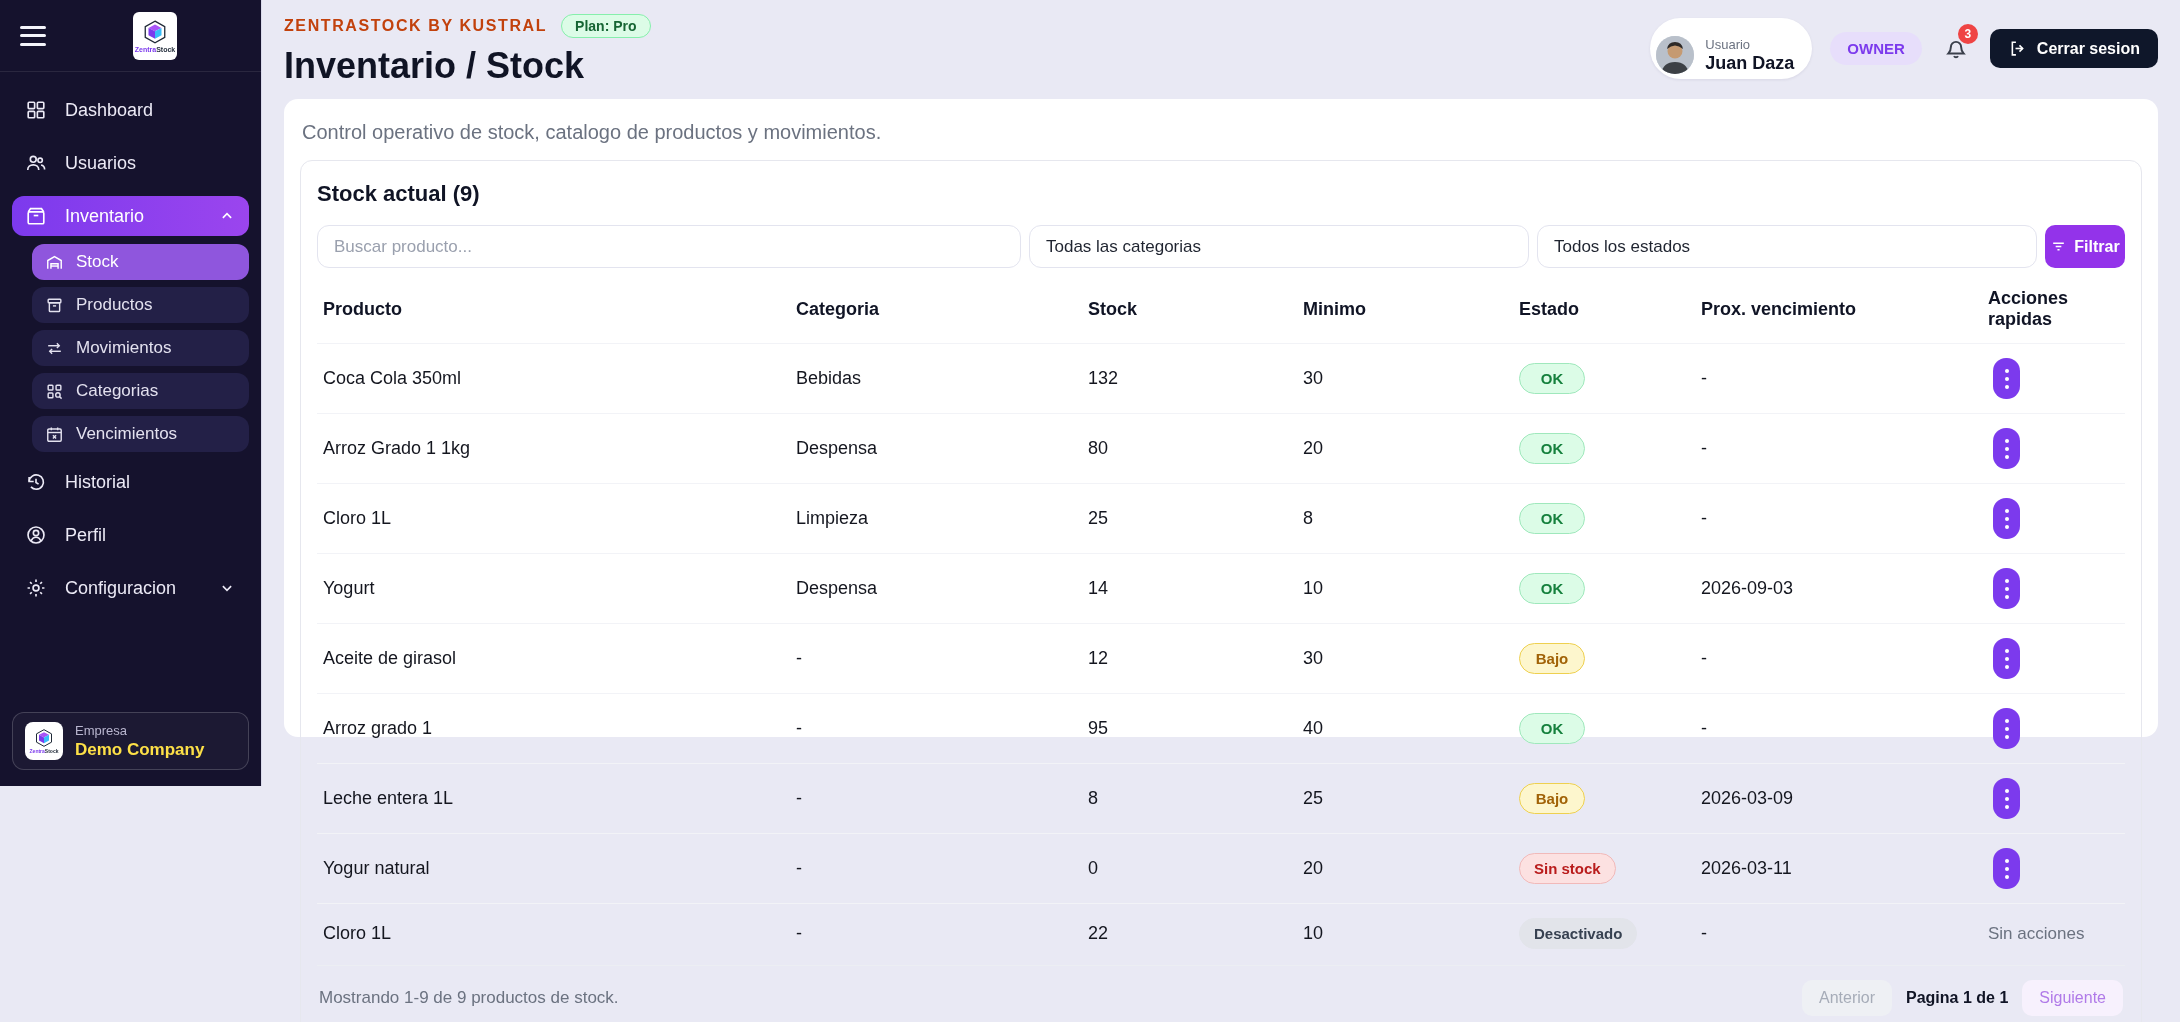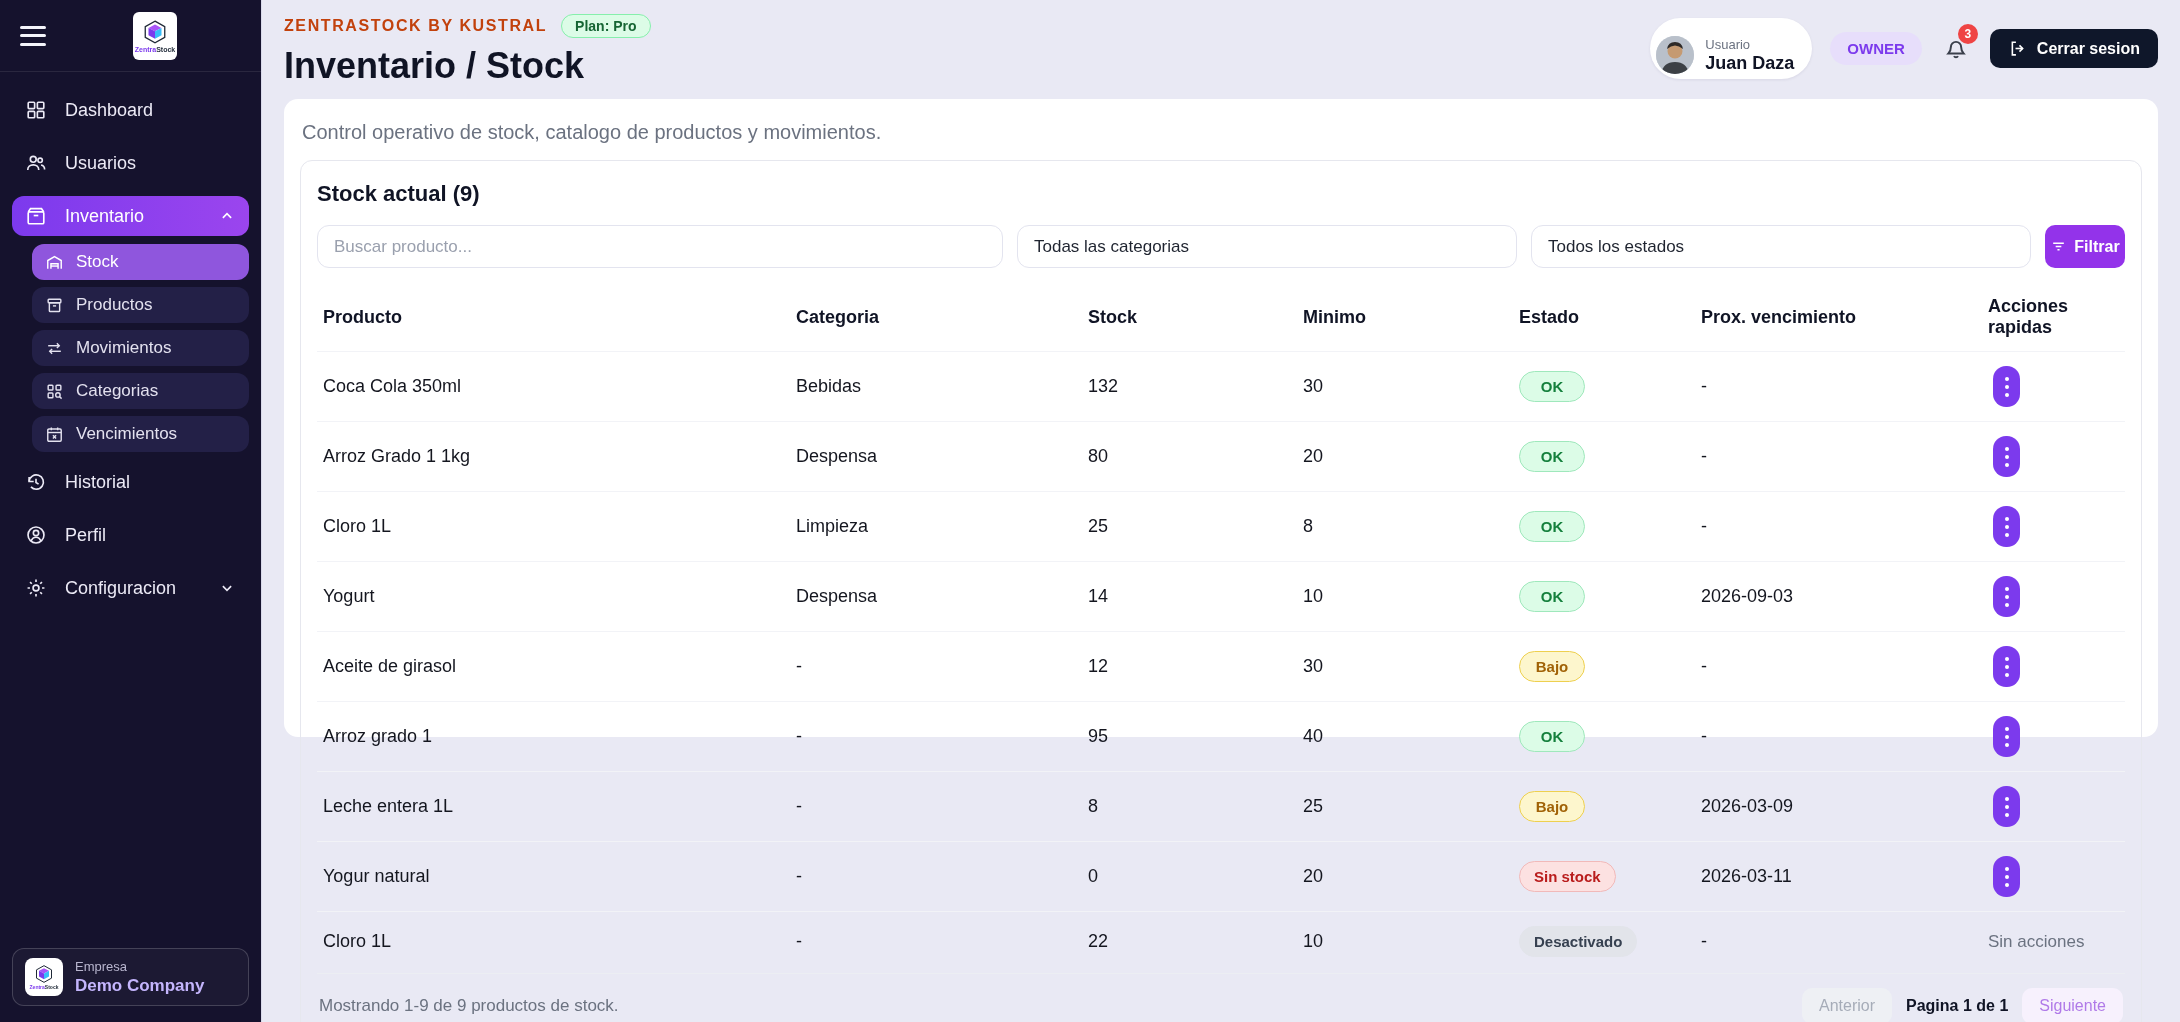--- a/index.html
+++ b/index.html
@@ -1,21 +1,21 @@
 <!DOCTYPE html>
 <html><head>
 <meta charset="utf-8">
 <style>
   * { margin:0; padding:0; box-sizing:border-box; }
   html,body { width:2180px; height:1022px; overflow:hidden; }
   body { font-family:"Liberation Sans", sans-serif; background:#e9e9f4; color:#111827; }
   .app { display:flex; width:2180px; height:1022px; }
 
   
-  .sidebar { width:262px; min-width:262px; height:1022px; background:#15122d; display:flex; flex-direction:column; border-right:1px solid #d9d9ea; }
+  .sidebar { width:262px; min-width:262px; height:786px; background:#15122d; display:flex; flex-direction:column; border-right:1px solid #d9d9ea; }
   .sidebar-top { height:72px; position:relative; display:flex; align-items:center; padding:0 20px; border-bottom:1px solid rgba(255,255,255,0.09); }
   .hamburger { width:26px; height:20px; display:flex; flex-direction:column; justify-content:space-between; cursor:pointer; }
   .hamburger span { display:block; height:3px; border-radius:2px; background:#f4f4fa; }
   .logo-box { position:absolute; left:133px; top:12px; width:44px; height:48px; background:#ffffff; border-radius:6px; display:flex; flex-direction:column; align-items:center; justify-content:center; gap:1px; }
   .logo-box svg { width:26px; height:26px; }
   .logo-text { font-size:7px; font-weight:700; letter-spacing:0; white-space:nowrap; }
   .logo-text .z { color:#7c3aed; } .logo-text .s { color:#1f2937; }
 
   .nav { padding:18px 12px 0 12px; flex:0 0 auto; }
   .nav-item { display:flex; align-items:center; gap:18px; padding:9px 13px; border-radius:12px; color:#eceaf6; font-size:18px; margin-bottom:13px; cursor:pointer; }
@@ -25,21 +25,21 @@
   .sub-list { padding-left:20px; margin-bottom:10px; }
   .sub-item { display:flex; align-items:center; gap:12px; background:#232047; border-radius:12px; padding:8px 13px; margin-bottom:7px; font-size:17px; color:#e3e1ef; cursor:pointer; }
   .sub-item svg { width:19px; height:19px; }
   .sub-item.active { background:#8f56dd; color:#ffffff; }
 
   .company-card { margin:auto 12px 16px 12px; border:1px solid rgba(255,255,255,0.18); background:rgba(255,255,255,0.03); border-radius:12px; padding:9px 12px; display:flex; align-items:center; gap:12px; }
   .company-logo { width:38px; height:38px; background:#ffffff; border-radius:8px; display:flex; flex-direction:column; align-items:center; justify-content:center; }
   .company-logo svg { width:20px; height:20px; }
   .company-logo .logo-text { font-size:5px; }
   .company-label { font-size:13px; color:#b9b6cf; }
-  .company-name { font-size:17px; font-weight:700; color:#c4b5fd; margin-top:2px; }
+  .company-name { font-size:17px; font-weight:700; color:#fde047; margin-top:2px; }
 
   
   .main { flex:1; padding:14px 22px 0 22px; }
   .topbar { display:flex; justify-content:space-between; align-items:flex-start; }
   .brand-row { display:flex; align-items:center; gap:14px; }
   .brand { color:#c2410c; font-weight:700; font-size:16px; letter-spacing:1.6px; }
   .plan-badge { background:#dcfce7; border:1px solid #86efac; color:#166534; font-size:14px; font-weight:600; padding:3px 13px; border-radius:999px; }
   .page-title { font-size:36px; font-weight:700; color:#101425; margin-top:7px; }
 
   .topbar-right { display:flex; align-items:center; gap:18px; margin-top:4px; }
@@ -52,21 +52,21 @@
   .bell-wrap svg { width:28px; height:28px; }
   .notif-badge { position:absolute; top:-9px; right:-8px; background:#ef4444; color:#fff; font-size:12px; font-weight:700; width:20px; height:20px; border-radius:50%; display:flex; align-items:center; justify-content:center; }
   .logout-btn { background:#0f172a; color:#ffffff; border:none; border-radius:10px; padding:10px 18px; font-size:16px; font-weight:600; display:flex; align-items:center; gap:10px; cursor:pointer; font-family:inherit; }
   .logout-btn svg { width:19px; height:19px; }
 
   .outer-card { background:#ffffff; border-radius:14px; margin-top:12px; padding:18px 16px 4px 16px; height:638px; }
   .subtitle { color:#6b7280; font-size:20px; margin:4px 0 16px 2px; }
   .inner-card { border:1px solid #e6e7ee; border-radius:12px; padding:18px 16px 6px 16px; }
   .card-title { font-size:22px; font-weight:700; color:#101425; margin:2px 0 18px 0; }
 
-  .filters { display:flex; gap:14px; margin-bottom:16px; }
+  .filters { display:flex; gap:8px; margin-bottom:8px; }
   .text-input, .select-box { border:1px solid #e3e4ef; border-radius:12px; height:43px; font-size:17px; background:#fff; font-family:inherit; }
   .text-input { flex:1; padding:0 16px; color:#111827; }
   .text-input::placeholder { color:#9aa0ae; }
   .select-box { width:500px; display:flex; align-items:center; padding:0 16px; color:#1f2430; cursor:pointer; }
   .filter-btn { background:#9333ea; border:none; color:#fff; width:80px; height:43px; border-radius:10px; display:flex; align-items:center; justify-content:center; gap:7px; font-size:16px; font-weight:600; cursor:pointer; font-family:inherit; }
   .filter-btn svg { width:17px; height:17px; }
 
   table { width:100%; border-collapse:collapse; table-layout:fixed; }
   th { text-align:left; font-weight:700; font-size:18px; color:#101425; padding:12px 6px 13px 6px; }
   td { font-size:18px; color:#14161f; padding:14px 6px; border-top:1px solid #f2f3f7; }

